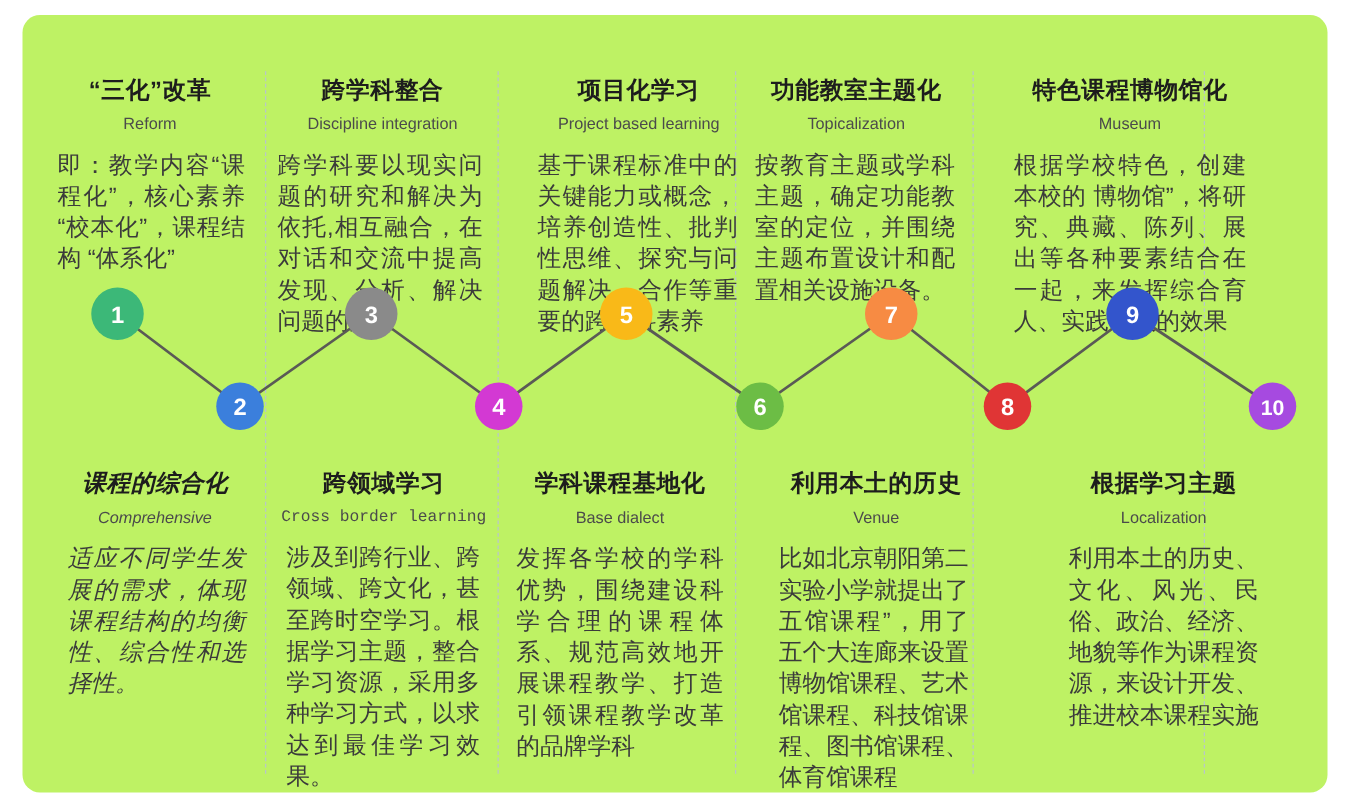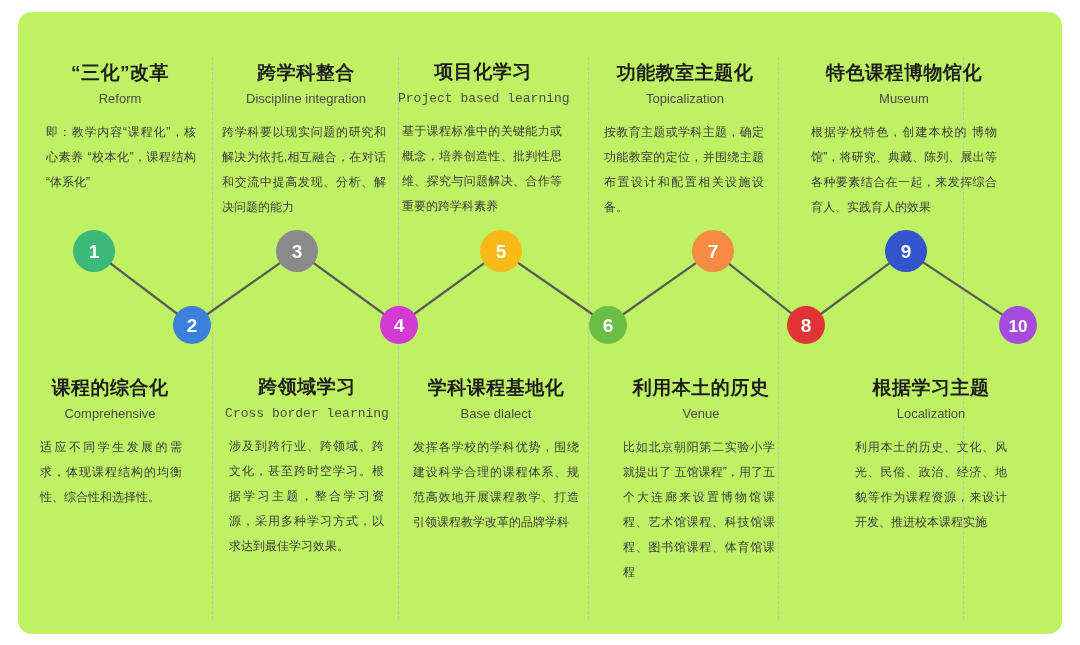--- a/index.html
+++ b/index.html
@@ -49,21 +49,21 @@
   }
   .title-en {
     font-size: 13px;
     color: #4b4b4b;
     text-align: center;
     line-height: 24px;
     margin-top: 1px;
     white-space: nowrap;
   }
   .body-cn {
-    font-size: 12px;
+    font-size: 19px;
     color: #3b3b3b;
     line-height: 25px;
     margin-top: 9px;
     text-align: justify;
     text-justify: inter-ideograph;
   }
 
   
   .zig {
     position: absolute;
@@ -97,40 +97,40 @@
     <div class="title-en">Reform</div>
     <div class="body-cn" style="width:150px; margin-left:10px;">即：教学内容“课程化”，核心素养 “校本化”，课程结构 “体系化”</div>
   </div>
 
   <div class="col top" style="left:204px; width:168px;">
     <div class="title-cn">跨学科整合</div>
     <div class="title-en">Discipline integration</div>
     <div class="body-cn" style="width:164px;">跨学科要以现实问题的研究和解决为依托,相互融合，在对话和交流中提高发现、分析、解决问题的能力</div>
   </div>
 
-  <div class="col top" style="left:380px; width:170px;font-family:Liberation Mono, monospace;">
+  <div class="col top" style="left:408px; width:170px;">
     <div class="title-cn">项目化学习</div>
     <div class="title-en">Project based learning</div>
     <div class="body-cn" style="width:160px; margin-left:4px;">基于课程标准中的关键能力或概念，培养创造性、批判性思维、探究与问题解决、合作等重要的跨学科素养</div>
   </div>
 
   <div class="col top" style="left:582px; width:170px;">
     <div class="title-cn">功能教室主题化</div>
     <div class="title-en">Topicalization</div>
     <div class="body-cn" style="width:160px; margin-left:4px;">按教育主题或学科主题，确定功能教室的定位，并围绕主题布置设计和配置相关设施设备。</div>
   </div>
 
   <div class="col top" style="left:958px; width:0;"></div>
   <div class="col top" style="left:788px; width:196px;">
     <div class="title-cn">特色课程博物馆化</div>
     <div class="title-en">Museum</div>
     <div class="body-cn" style="width:186px; margin-left:5px;">根据学校特色，创建本校的 博物馆”，将研究、典藏、陈列、展出等各种要素结合在一起，来发挥综合育人、实践育人的效果</div>
   </div>
 
-  <div class="col bot" style="left:8px; width:168px;">
+  <div class="col bot" style="left:22px; width:168px;font-style:italic;">
     <div class="title-cn">课程的综合化</div>
     <div class="title-en">Comprehensive</div>
     <div class="body-cn" style="width:142px; margin-left:14px;">适应不同学生发展的需求，体现课程结构的均衡性、综合性和选择性。</div>
   </div>
 
   <div class="col bot" style="left:204px; width:170px;font-family:Liberation Mono, monospace;">
     <div class="title-cn">跨领域学习</div>
     <div class="title-en">Cross border learning</div>
     <div class="body-cn" style="width:155px; margin-left:7px;">涉及到跨行业、跨领域、跨文化，甚至跨时空学习。根据学习主题，整合学习资源，采用多种学习方式，以求达到最佳学习效果。</div>
   </div>

